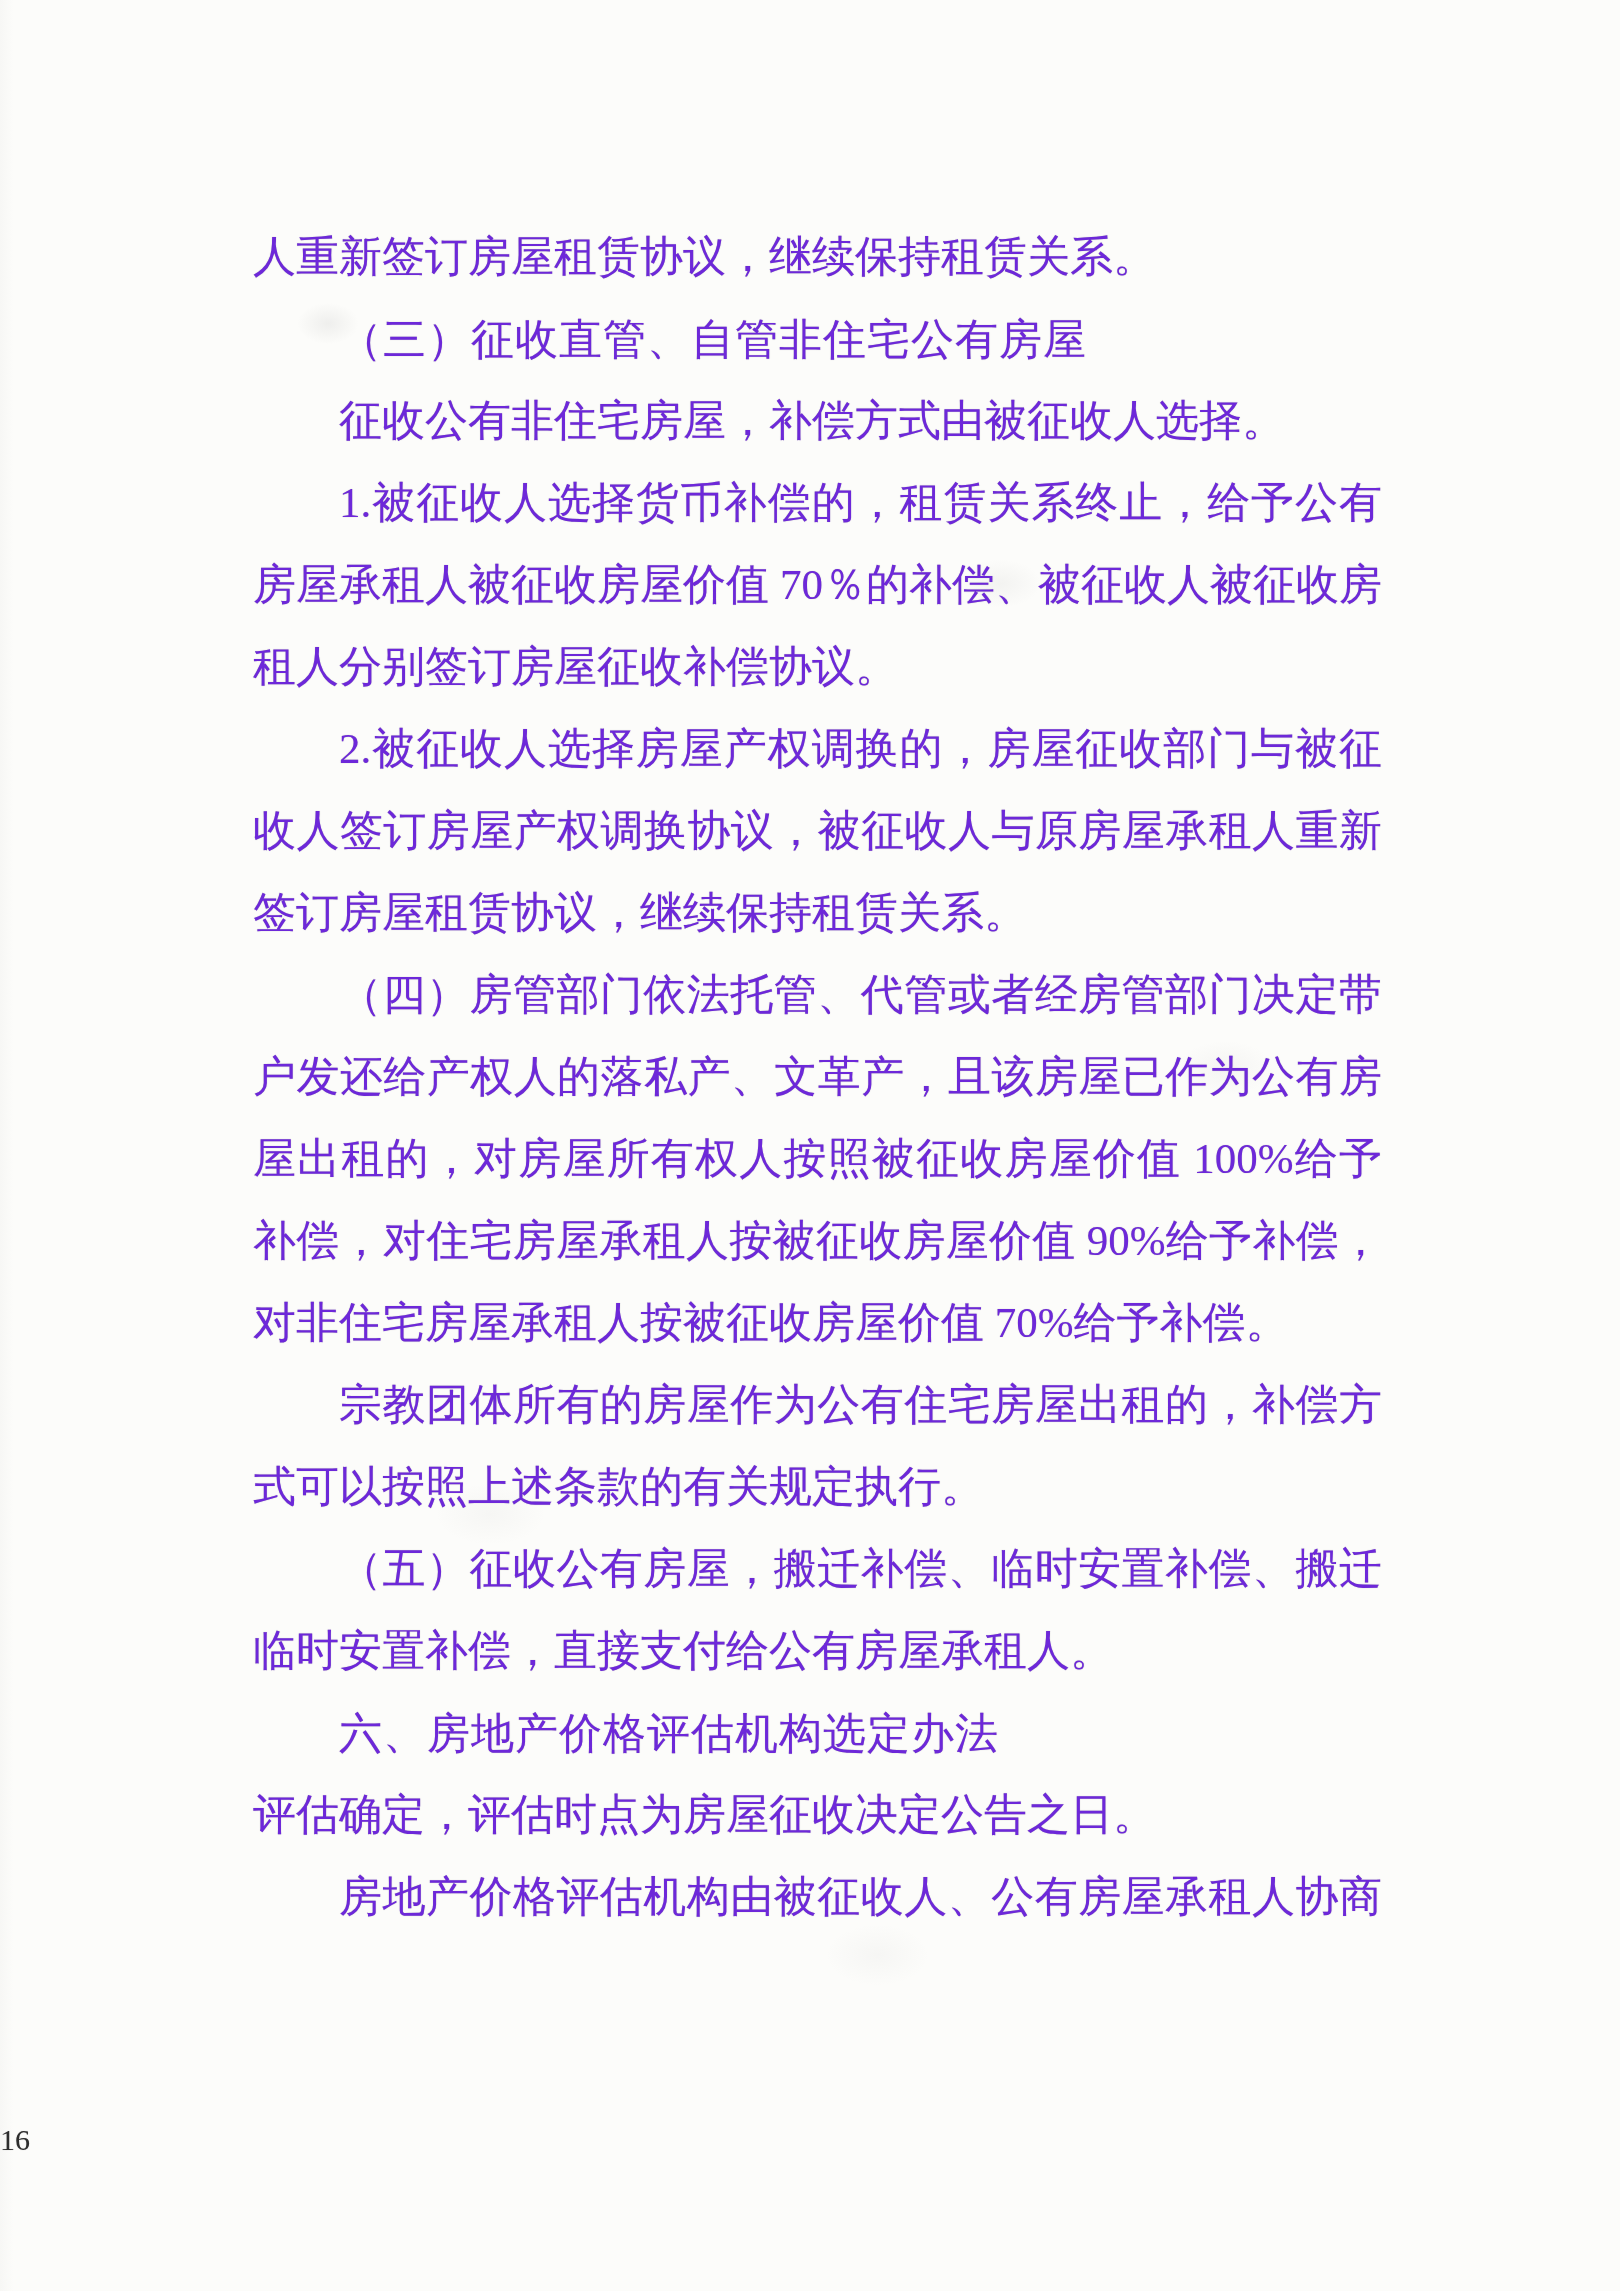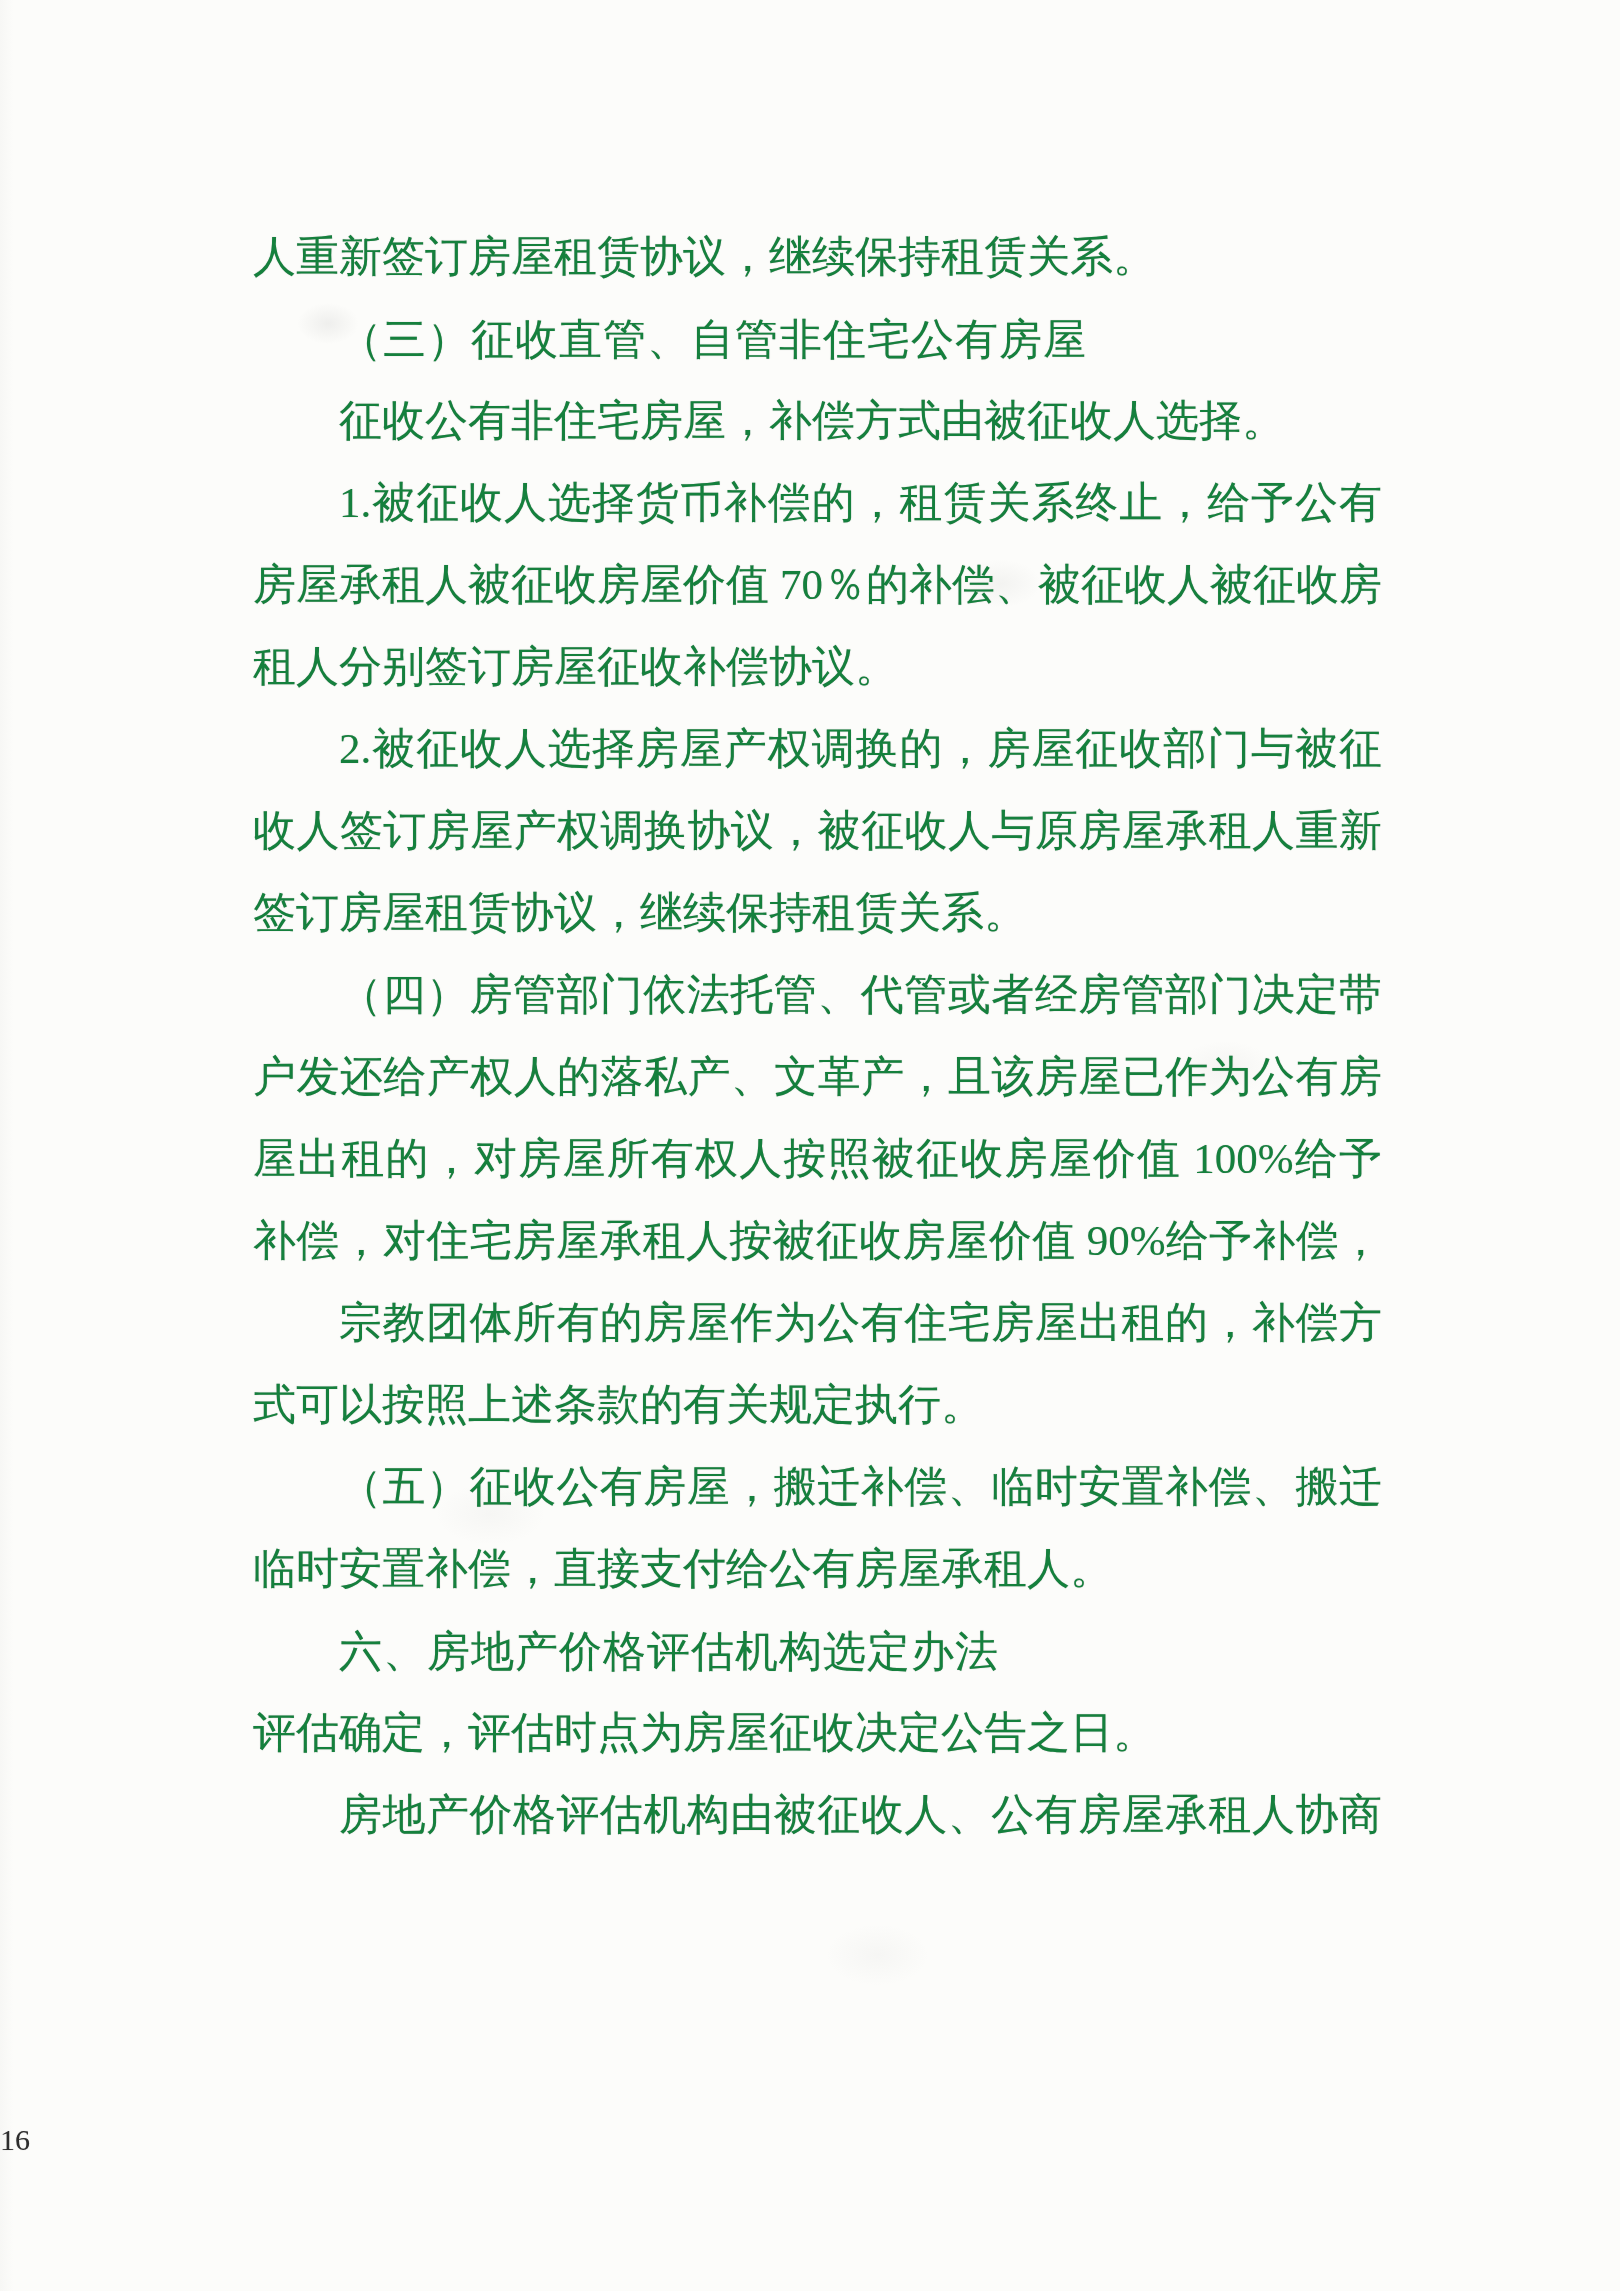--- a/index.html
+++ b/index.html
@@ -28,21 +28,21 @@
       radial-gradient(closest-side, rgba(130,130,130,0.05), rgba(130,130,130,0) 70%) 804px 1911px / 147px 88px no-repeat,
       linear-gradient(90deg, rgba(150,150,150,0.05), rgba(150,150,150,0) 13.7px);
   }
   .body-text {
     position: absolute;
     left: 253px;
     top: 216px;
     width: 1129px;
     font-size: 43px;
     line-height: 82px;
-    color: #15803d;
+    color: #6d28d9;
     letter-spacing: 0;
     text-shadow: 0 0 1px rgba(45,45,45,0.35);
     white-space: normal;
   }
   .ln {
     height: 82px;
     overflow: visible;
   }
   .ln.i {
     text-indent: 2em;
@@ -81,20 +81,21 @@
     <div class="ln i f">1.被征收人选择货币补偿的，租赁关系终止，给予公有</div>
     <div class="ln f">房屋承租人被征收房屋价值 70％的补偿、被征收人被征收房</div>
     <div class="ln">租人分别签订房屋征收补偿协议。</div>
     <div class="ln i f">2.被征收人选择房屋产权调换的，房屋征收部门与被征</div>
     <div class="ln f">收人签订房屋产权调换协议，被征收人与原房屋承租人重新</div>
     <div class="ln">签订房屋租赁协议，继续保持租赁关系。</div>
     <div class="ln i f">（四）房管部门依法托管、代管或者经房管部门决定带</div>
     <div class="ln f">户发还给产权人的落私产、文革产，且该房屋已作为公有房</div>
     <div class="ln f">屋出租的，对房屋所有权人按照被征收房屋价值 100%给予</div>
     <div class="ln f">补偿，对住宅房屋承租人按被征收房屋价值 90%给予补偿，</div>
+    <div class="ln">对非住宅房屋承租人按被征收房屋价值 70%给予补偿。</div>
     <div class="ln i f">宗教团体所有的房屋作为公有住宅房屋出租的，补偿方</div>
     <div class="ln">式可以按照上述条款的有关规定执行。</div>
     <div class="ln i f">（五）征收公有房屋，搬迁补偿、临时安置补偿、搬迁</div>
     <div class="ln">临时安置补偿，直接支付给公有房屋承租人。</div>
     <div class="ln i b">六、房地产价格评估机构选定办法</div>
     <div class="ln">评估确定，评估时点为房屋征收决定公告之日。</div>
     <div class="ln i f">房地产价格评估机构由被征收人、公有房屋承租人协商</div>
   </div>
 
   <div class="page-number">16</div>

